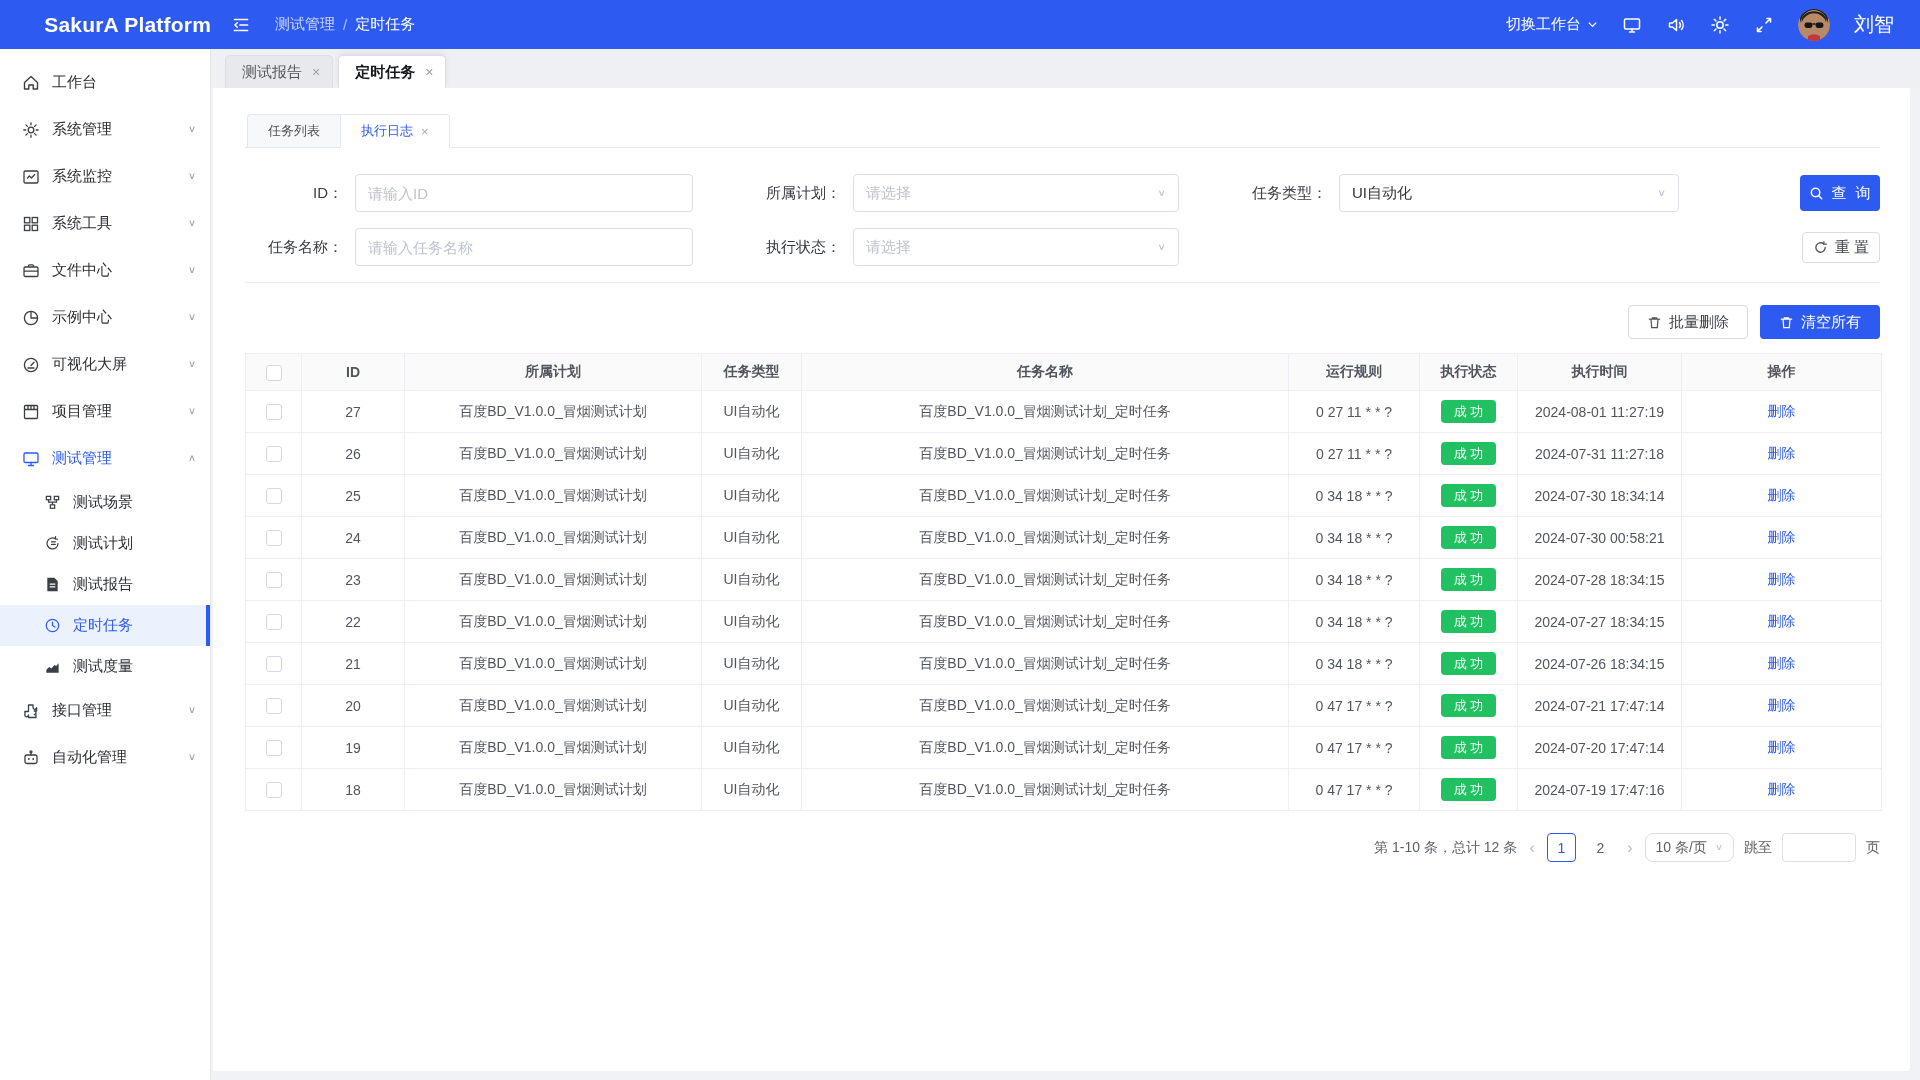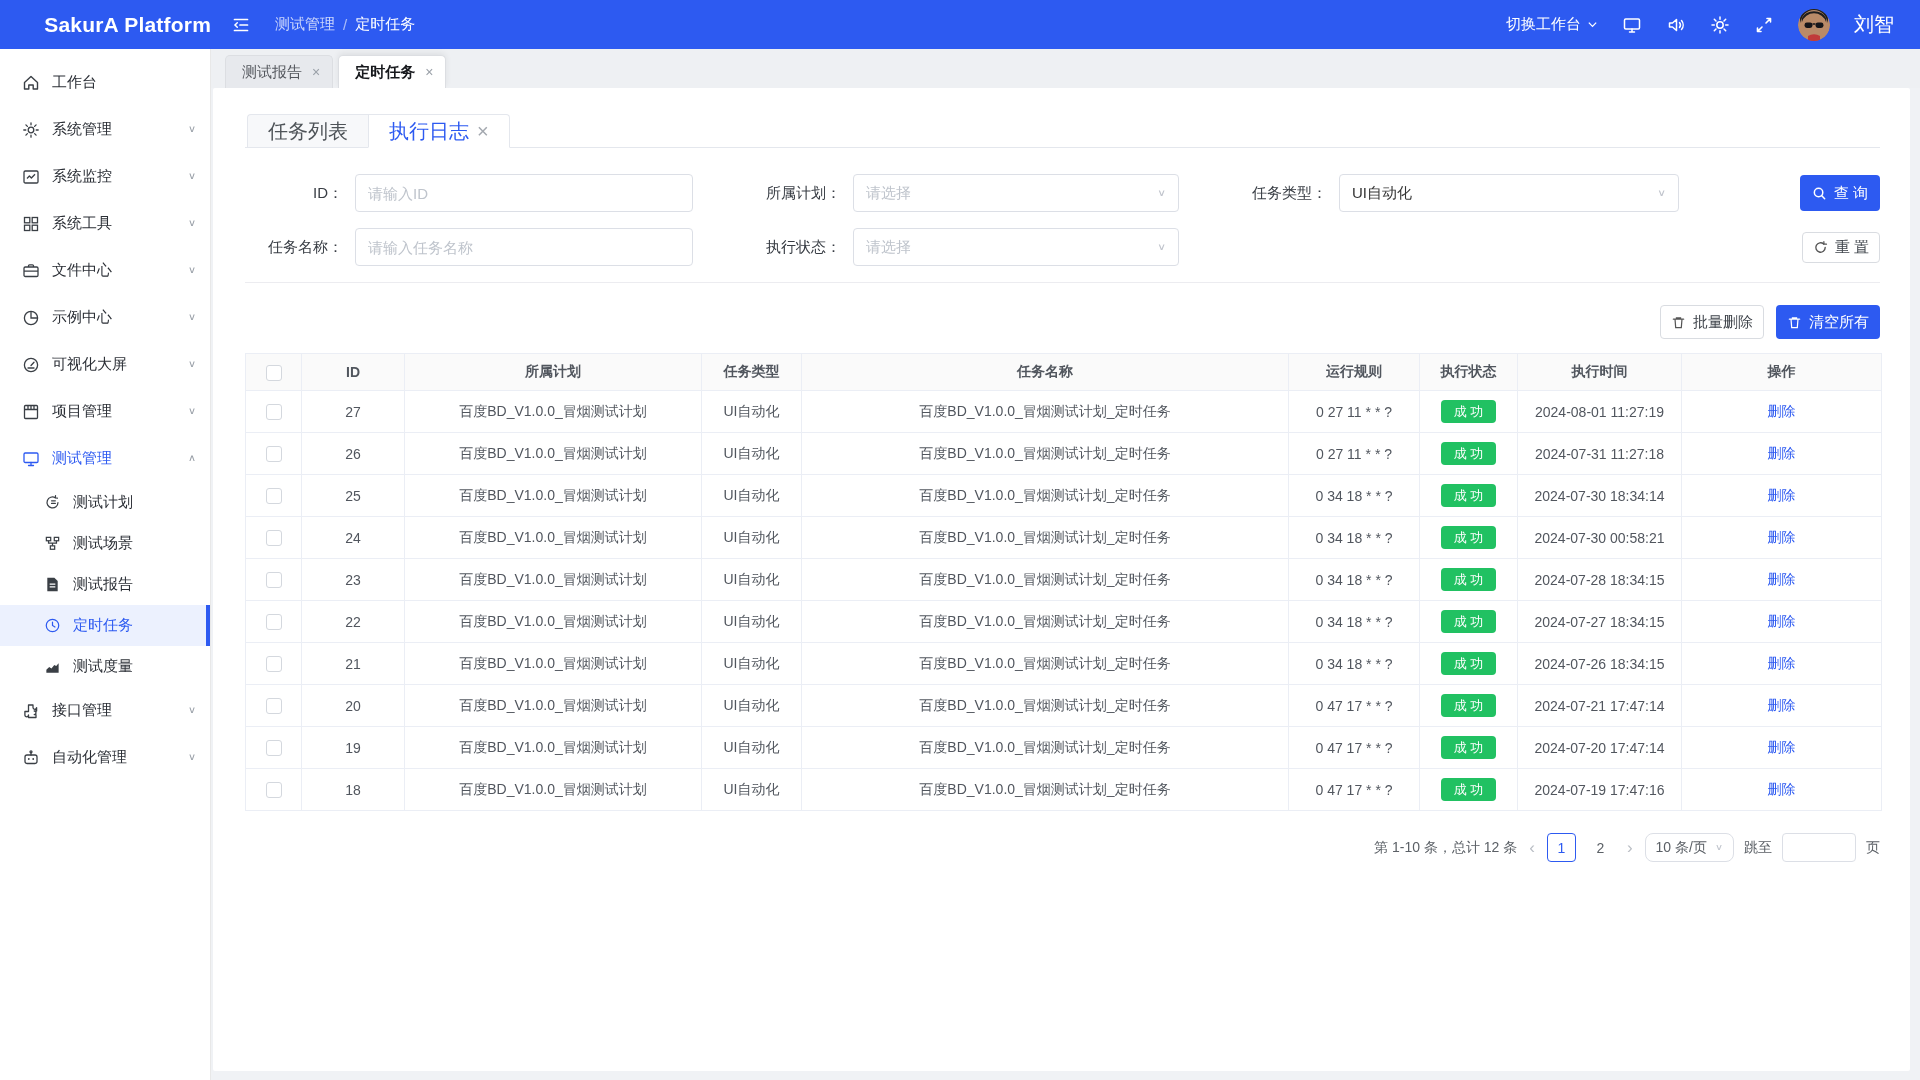--- a/index.html
+++ b/index.html
@@ -51,21 +51,21 @@
   .otab.active { background:#fff; color:#17191d; font-weight:bold; box-shadow:0 -2px 6px rgba(0,0,0,.07); }
   .otab .x { color:#9aa0a8; font-size:14px; font-weight:normal; }
 
   
   .content { flex:1; padding:0 10px 9px 2px; background:#f0f2f5; min-height:0; }
   .card { background:#fff; height:100%; border-radius:2px; padding:26px 30px 0 32px; }
 
   
   .itabs { border-bottom:1px solid #e4e7ed; display:flex; padding-left:2px; }
   .itab { height:34px; padding:0 20px; display:inline-flex; align-items:center; gap:8px;
-    border:1px solid #e4e7ed; background:#f7f8fa; font-size:20px; color:#4e5358;
+    border:1px solid #e4e7ed; background:#f7f8fa; font-size:13px; color:#4e5358;
     cursor:pointer; margin-bottom:-1px; }
   .itab:first-child { border-radius:4px 0 0 0; border-right:none; }
   .itab.active { background:#fff; color:#2d5af1; font-weight:500; border-bottom-color:#fff; border-radius:0 4px 0 0; }
   .itab .x { color:#a3a8af; font-weight:normal; }
 
   
   .filters { margin-top:26px; }
   .f-row { display:flex; align-items:center; margin-bottom:16px; }
   .f-label { width:110px; text-align:right; padding-right:12px; font-size:15px; color:#383d44; flex-shrink:0; white-space:nowrap; }
   .f-ctl { height:38px; border:1px solid #dcdfe6; border-radius:4px; background:#fff;
@@ -76,27 +76,27 @@
   .f-ctl .val { color:#333; flex:1; }
   .f-ctl .dd { color:#c0c4cc; font-size:12px; transform:scaleY(.8); }
   .w338 { width:338px; } .w326 { width:326px; } .w340 { width:340px; }
   .g2 { margin-left:50px; } .g3 { margin-left:50px; }
   .f-btncol { margin-left:auto; display:flex; }
   .btn { display:inline-flex; align-items:center; justify-content:center; gap:7px;
     border-radius:4px; font-size:15px; cursor:pointer; border:1px solid transparent; font-family:inherit; }
   .btn svg { width:15px; height:15px; }
   .btn-primary { background:#2d5af1; color:#fff; }
   .btn-plain { background:#fff; color:#3f444b; border-color:#d9dce1; }
-  .btn-search { width:80px; height:36px; }
+  .btn-search { width:80px; height:36px;font-family:Liberation Mono, monospace; }
   .btn-reset  { width:78px; height:31px; }
   .divider { border-bottom:1px solid #ececf0; margin-top:8px; }
 
   
   .toolbar { display:flex; justify-content:flex-end; gap:12px; margin-top:22px; }
-  .btn-tool { height:34px; padding:0 10px; }
+  .btn-tool { height:34px; padding:0 18px; }
 
   
   table { border-collapse:collapse; width:100%; margin-top:14px; table-layout:fixed; }
   th,td { border:1px solid #ebeef5; text-align:center; font-size:14px; overflow:hidden; white-space:nowrap; }
   th { height:37px; background:#fafafa; color:#51565e; font-weight:bold; }
   td { height:42px; color:#51565e; }
   .checkbox { width:16px; height:16px; border:1px solid #d4d8de; border-radius:3px; background:#fff;
     display:inline-block; vertical-align:middle; cursor:pointer; }
   .badge { display:inline-block; background:#21c162; color:#fff; border-radius:4px;
     padding:5px 13px; font-size:13px; line-height:1; }
@@ -281,38 +281,38 @@
           <svg viewBox="0 0 18 18" fill="none" stroke="currentColor" stroke-width="1.3" stroke-linecap="round">
             <rect x="2" y="3" width="14" height="9.5" rx="1.2"></rect>
             <path d="M6.5 15.5h5M9 12.5v3"></path>
           </svg>
         </span>
       <span class="lbl">测试管理</span>
       <span class="chev">∧</span>
     </div>
     <div class="side-child">
       <span class="icn">
-          <svg viewBox="0 0 18 18" fill="none" stroke="currentColor" stroke-width="1.3" stroke-linecap="round">
-            <path d="M14.8 9A5.8 5.8 0 1 1 12 4"></path>
-            <path d="M12.2 1.8 12 4l2.2.3"></path>
-            <path d="M8 7.2h4M8 10h4"></path>
-          </svg>
-        </span>
-      <span class="lbl">测试计划</span>
-    </div>
-    <div class="side-child">
-      <span class="icn">
           <svg viewBox="0 0 18 18" fill="none" stroke="currentColor" stroke-width="1.3">
             <rect x="2.5" y="2.5" width="4.6" height="3.6"></rect>
             <rect x="10.9" y="2.5" width="4.6" height="3.6"></rect>
             <rect x="6.7" y="11.5" width="4.6" height="3.6"></rect>
             <path d="M4.8 6.1v2.6h8.4V6.1M9 8.7v2.8"></path>
           </svg>
         </span>
       <span class="lbl">测试场景</span>
+    </div>
+    <div class="side-child">
+      <span class="icn">
+          <svg viewBox="0 0 18 18" fill="none" stroke="currentColor" stroke-width="1.3" stroke-linecap="round">
+            <path d="M14.8 9A5.8 5.8 0 1 1 12 4"></path>
+            <path d="M12.2 1.8 12 4l2.2.3"></path>
+            <path d="M8 7.2h4M8 10h4"></path>
+          </svg>
+        </span>
+      <span class="lbl">测试计划</span>
     </div>
     <div class="side-child">
       <span class="icn">
           <svg viewBox="0 0 18 18">
             <path d="M3.5 1.8h7.5l3.5 3.5v10.9h-11z" fill="currentColor"></path>
             <path d="M6 8.6h6M6 11.6h6" stroke="#fff" stroke-width="1.3"></path>
           </svg>
         </span>
       <span class="lbl">测试报告</span>
     </div>

